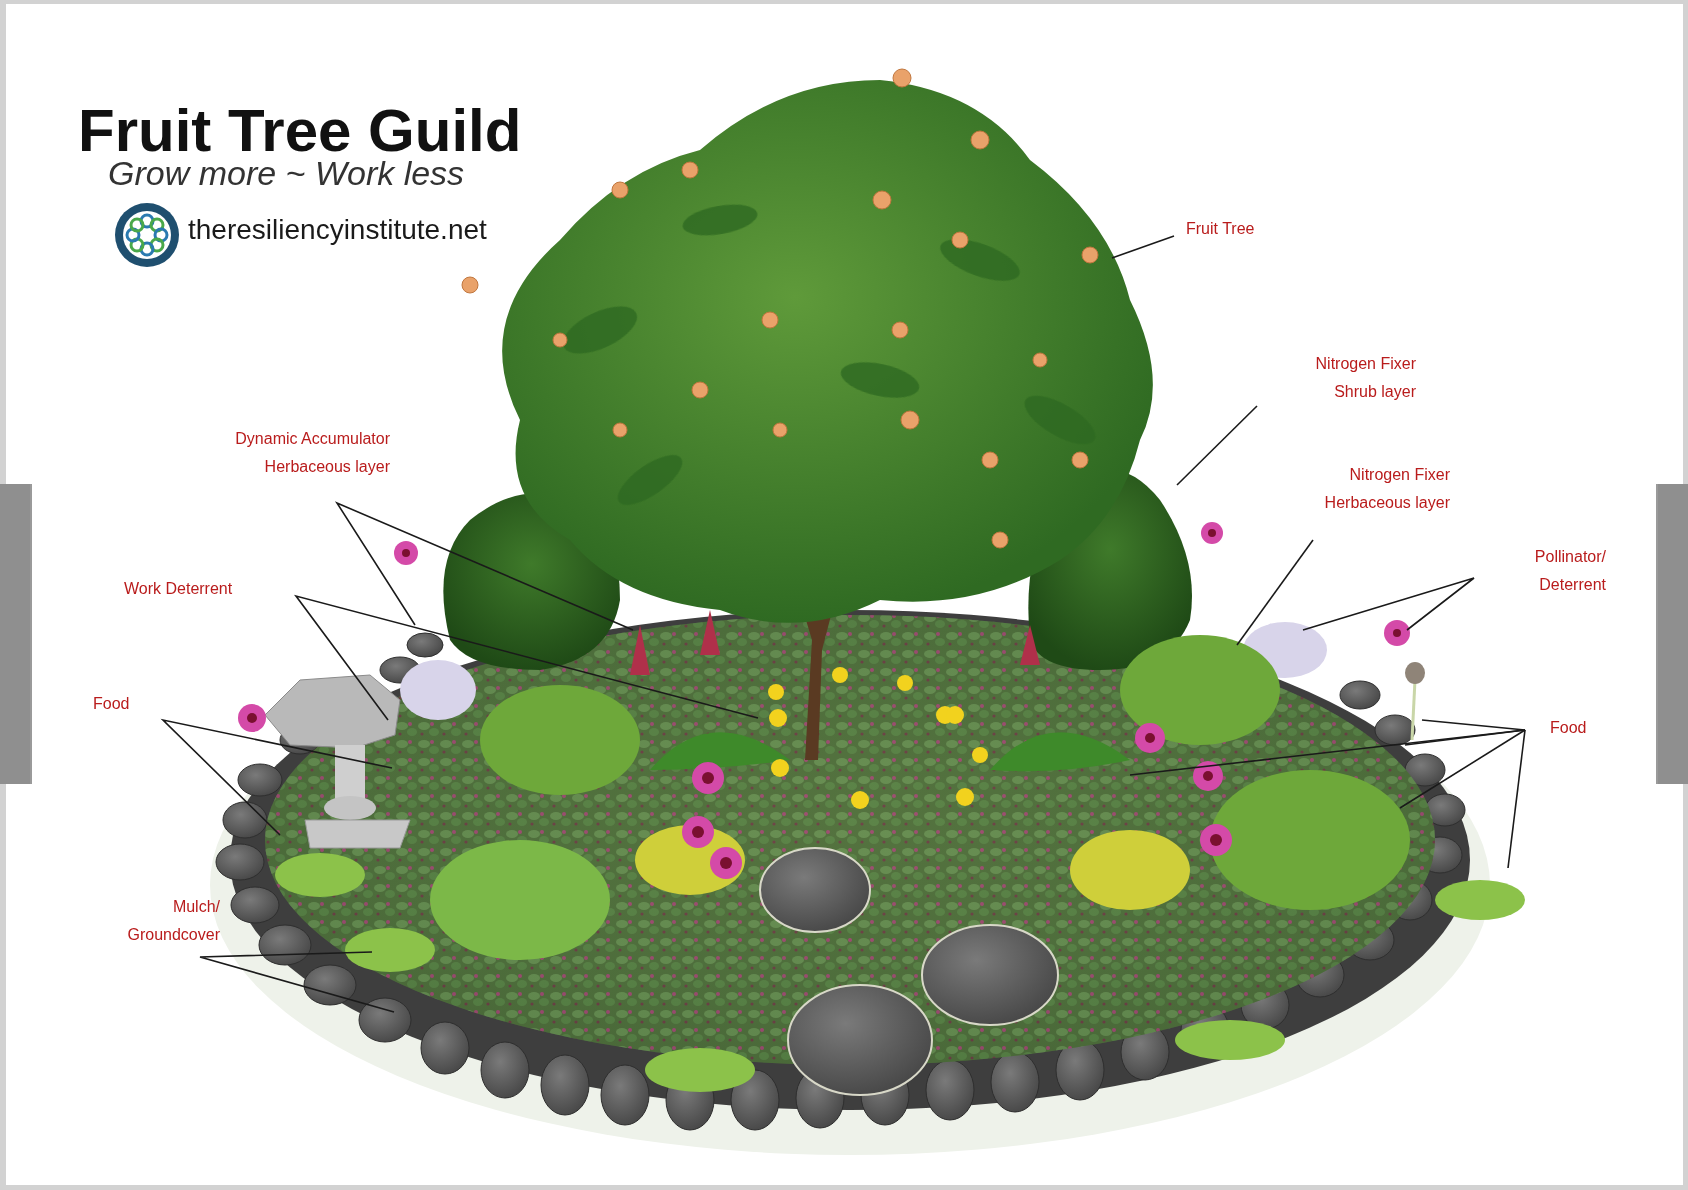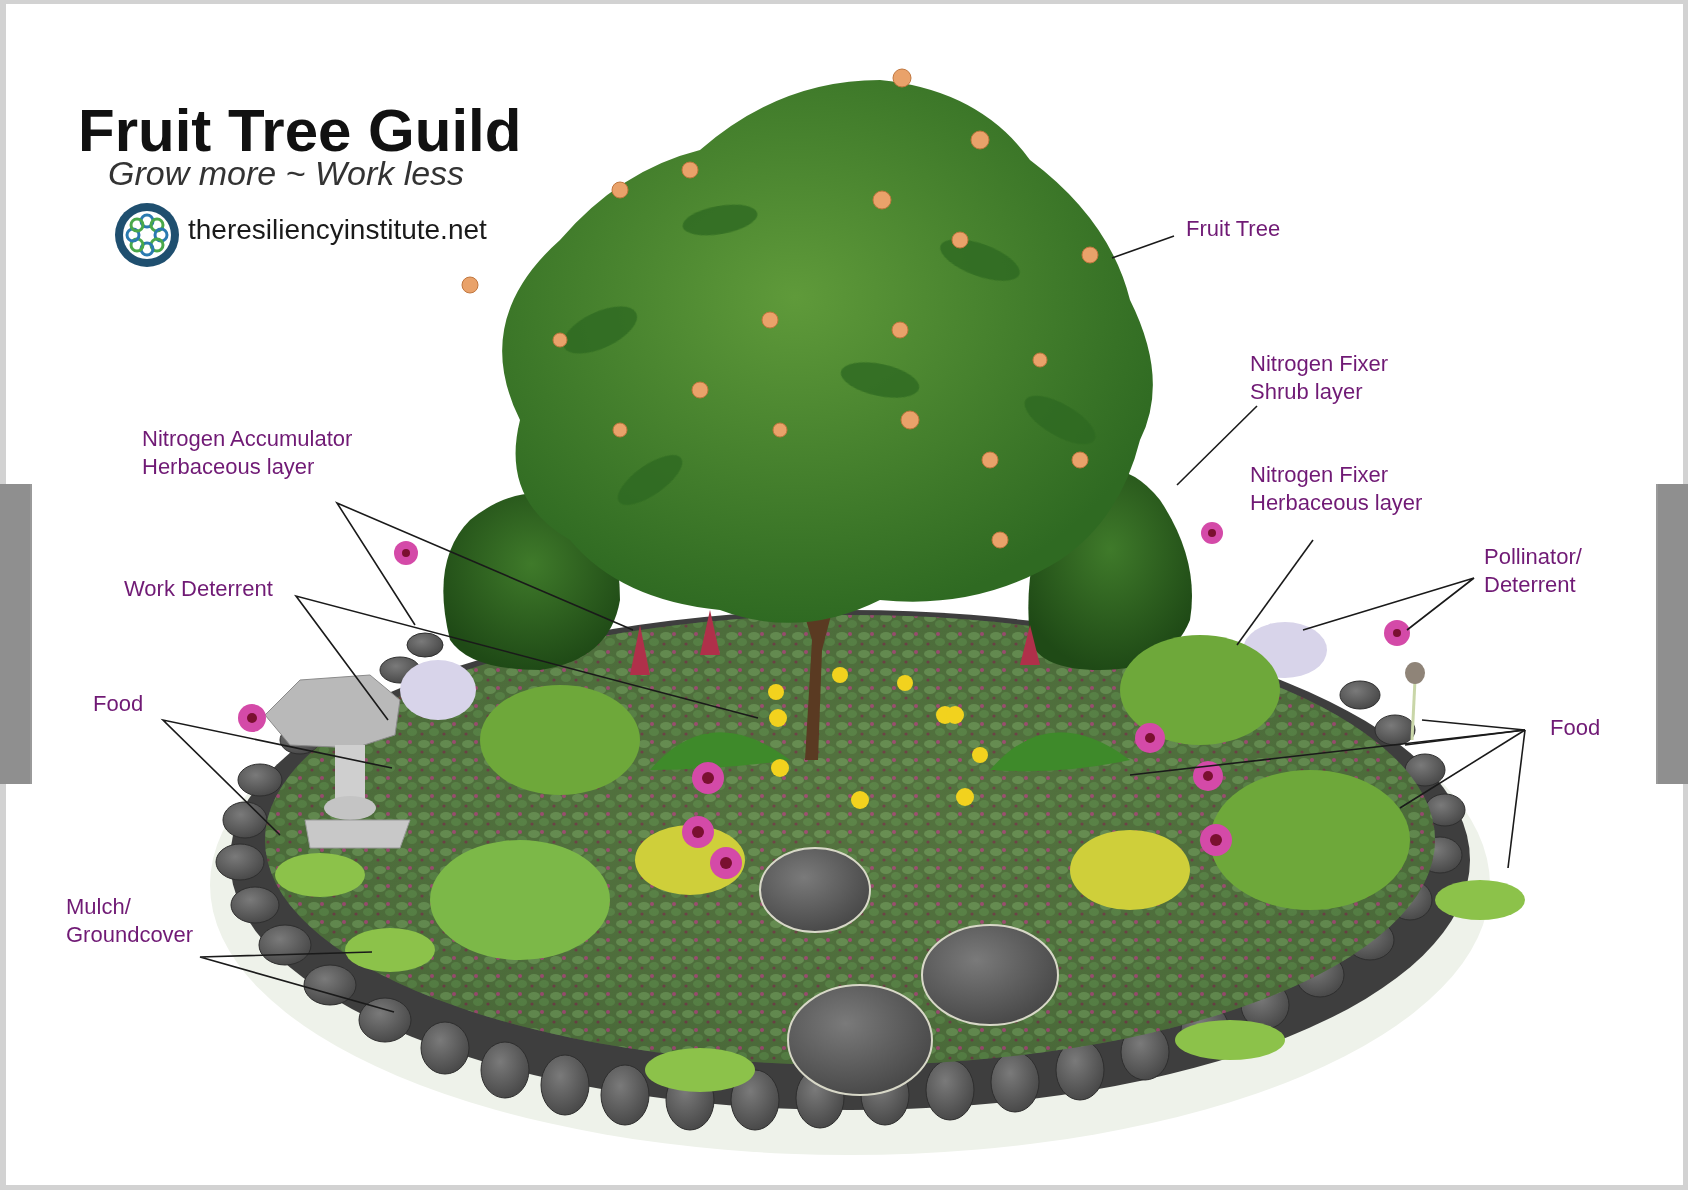--- a/index.html
+++ b/index.html
@@ -29,22 +29,22 @@
   }
   .logo {
     position: absolute; left: 113px; top: 201px; width: 68px; height: 68px;
   }
   .url {
     position: absolute; left: 188px; top: 214px;
     font-size: 28px; color: #1a1a1a; white-space: nowrap;
   }
 
   .label {
-    position: absolute; font-size: 22px; line-height: 28px; color: #701a75;
-    text-align: left; white-space: nowrap;
+    position: absolute; font-size: 16px; line-height: 28px; color: #b91c1c;
+    text-align: right; white-space: nowrap;
   }
   .label span { display: block; }
 
   svg.scene { position: absolute; left: 0; top: 0; }
   svg.leaders { position: absolute; left: 0; top: 0; pointer-events: none; }
 </style>
 </head>
 <body>
 
 <div class="page"></div>
@@ -312,28 +312,28 @@
 <div class="label" style="left:1484px; top:543px; width:122px;">
   <span>Pollinator/</span>
   <span>Deterrent</span>
 </div>
 
 <div class="label" style="left:1550px; top:714px;">
   <span>Food</span>
 </div>
 
 <div class="label" style="left:142px; top:425px; width:248px;">
-  <span>Nitrogen Accumulator</span>
+  <span>Dynamic Accumulator</span>
   <span>Herbaceous layer</span>
 </div>
 
 <div class="label" style="left:124px; top:575px;">
   <span>Work Deterrent</span>
 </div>
 
 <div class="label" style="left:93px; top:690px;">
   <span>Food</span>
 </div>
 
-<div class="label" style="left:66px; top:893px; width:148px;">
+<div class="label" style="left:72px; top:893px; width:148px;">
   <span>Mulch/</span>
   <span>Groundcover</span>
 </div>
 
 </body></html>

